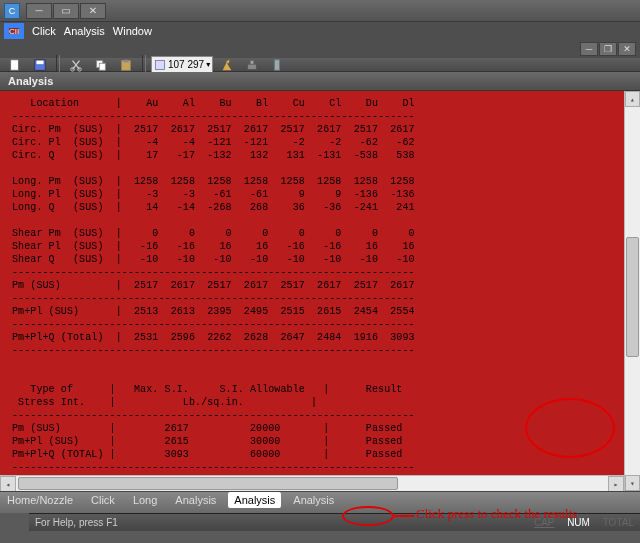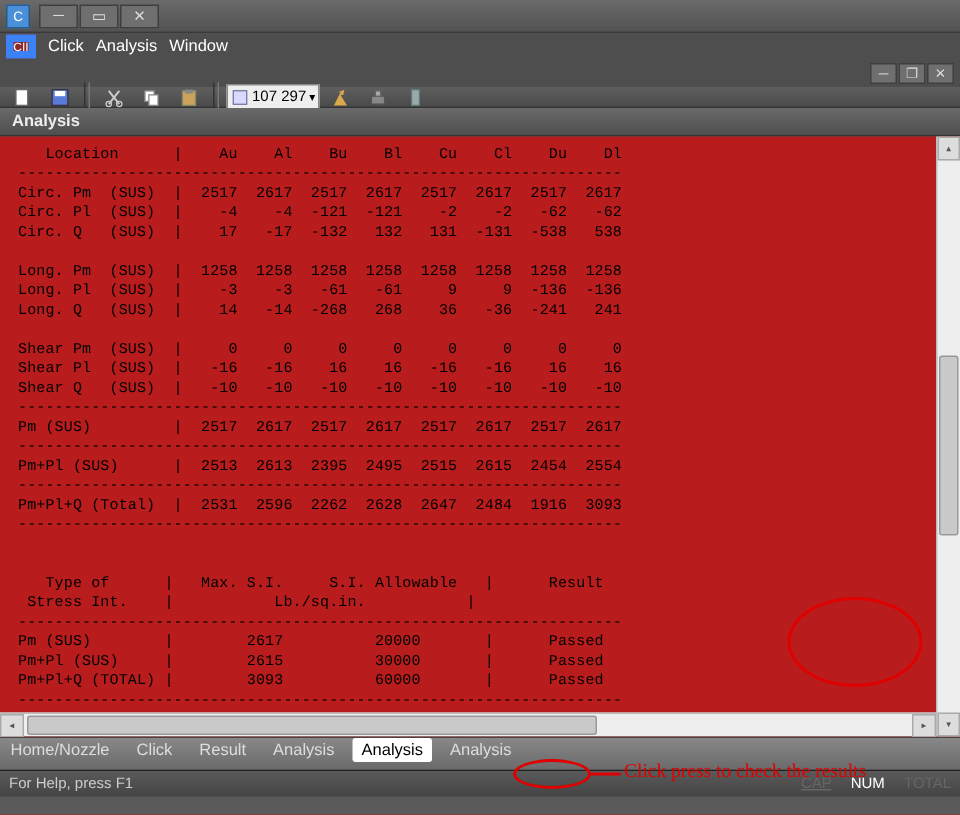--- a/index.html
+++ b/index.html
@@ -130,20 +130,21 @@
     border-top: 1px solid #444;
     font-size: 11px;
   }
   .tabstrip .tab { padding: 2px 6px; cursor: pointer; }
   .tabstrip .tab.active { background: #fff; color: #000; border-radius: 2px; }
   .statusbar {
     height: 18px; background: linear-gradient(#5a5a5a,#444);
     display: flex; align-items: center; justify-content: space-between;
     padding: 0 6px; font-size: 10px; color: #ccc;
     border-top: 1px solid #222;
+    margin-left: 29px;
   }
   .statusbar .right span { margin-left: 10px; }
 
   
   .anno { position: absolute; pointer-events: none; z-index: 50; }
   .anno-ellipse {
     border: 2px solid #e00000; border-radius: 50%;
   }
   .anno-text {
     color: #e00000; font-family: Georgia, serif; font-size: 13px;
@@ -300,21 +301,21 @@
         <div class="scrolltrack" style="flex:1;position:relative;">
           <div class="scrollthumb-h"></div>
         </div>
         <div class="scrollbtn" style="width:16px">▸</div>
       </div>
     </div>
 
     <div class="tabstrip">
       <span class="tab">Home/Nozzle</span>
       <span class="tab">Click</span>
-      <span class="tab">Result</span>
+      <span class="tab">Long</span>
       <span class="tab">Analysis</span>
       <span class="tab active">Analysis</span>
       <span class="tab">Analysis</span>
     </div>
   </div>
 </div>
 
 <div class="statusbar">
   <span>For Help, press F1</span>
   <span class="right">

